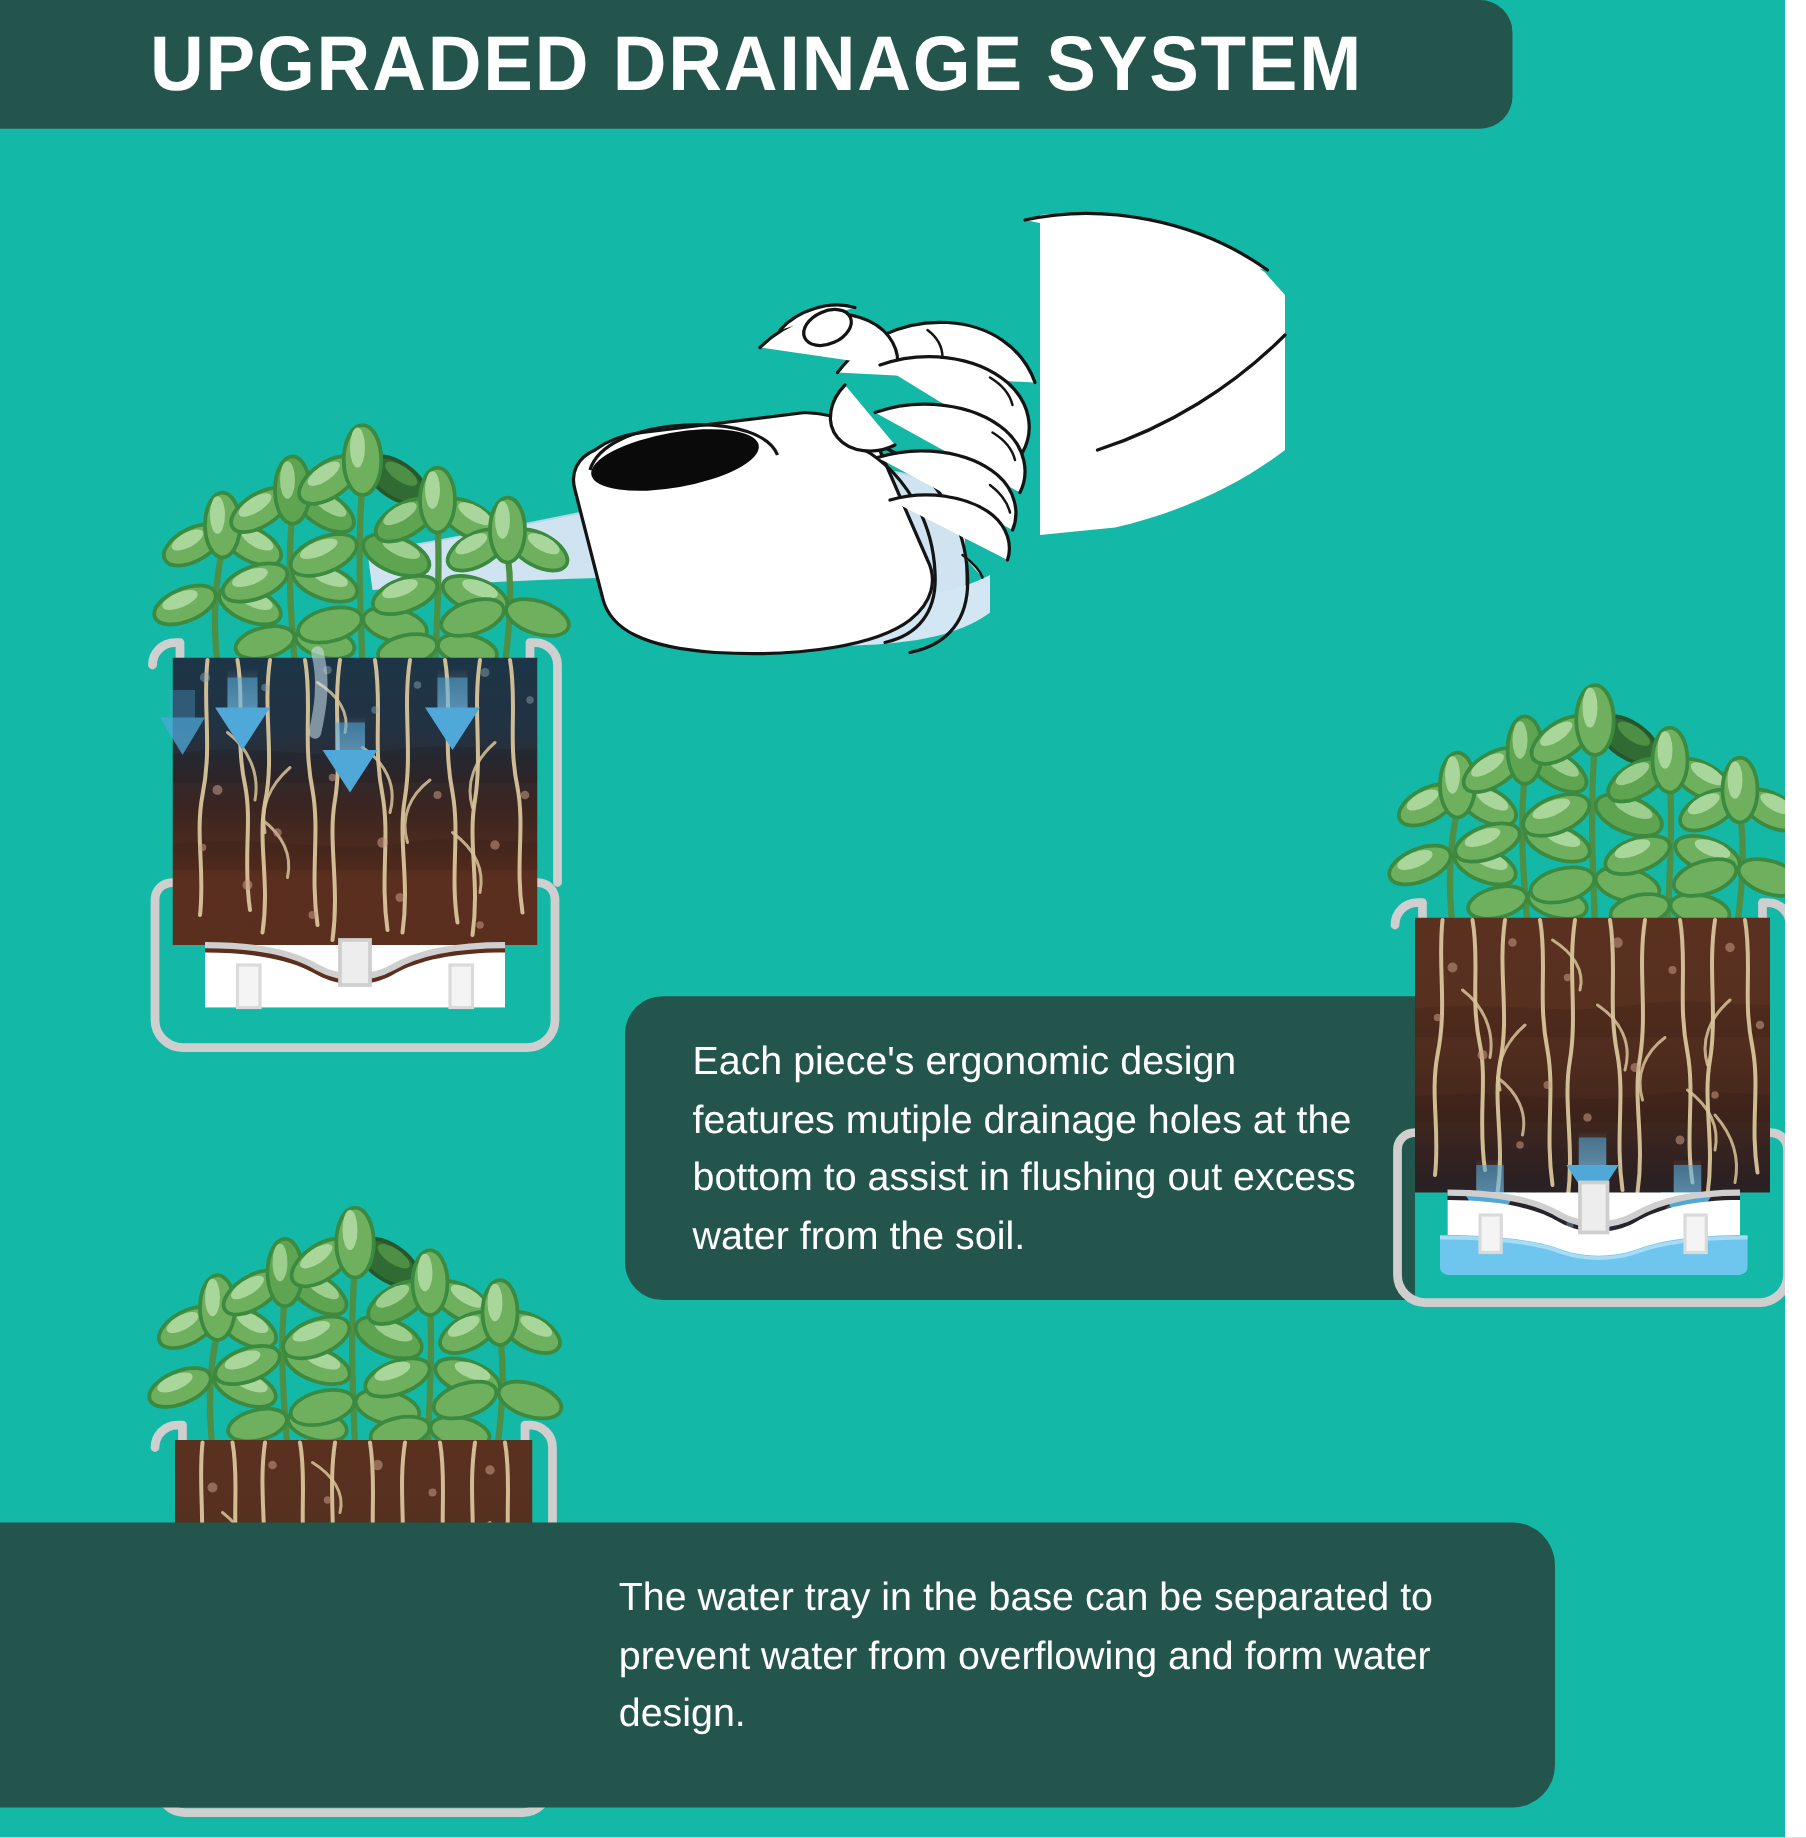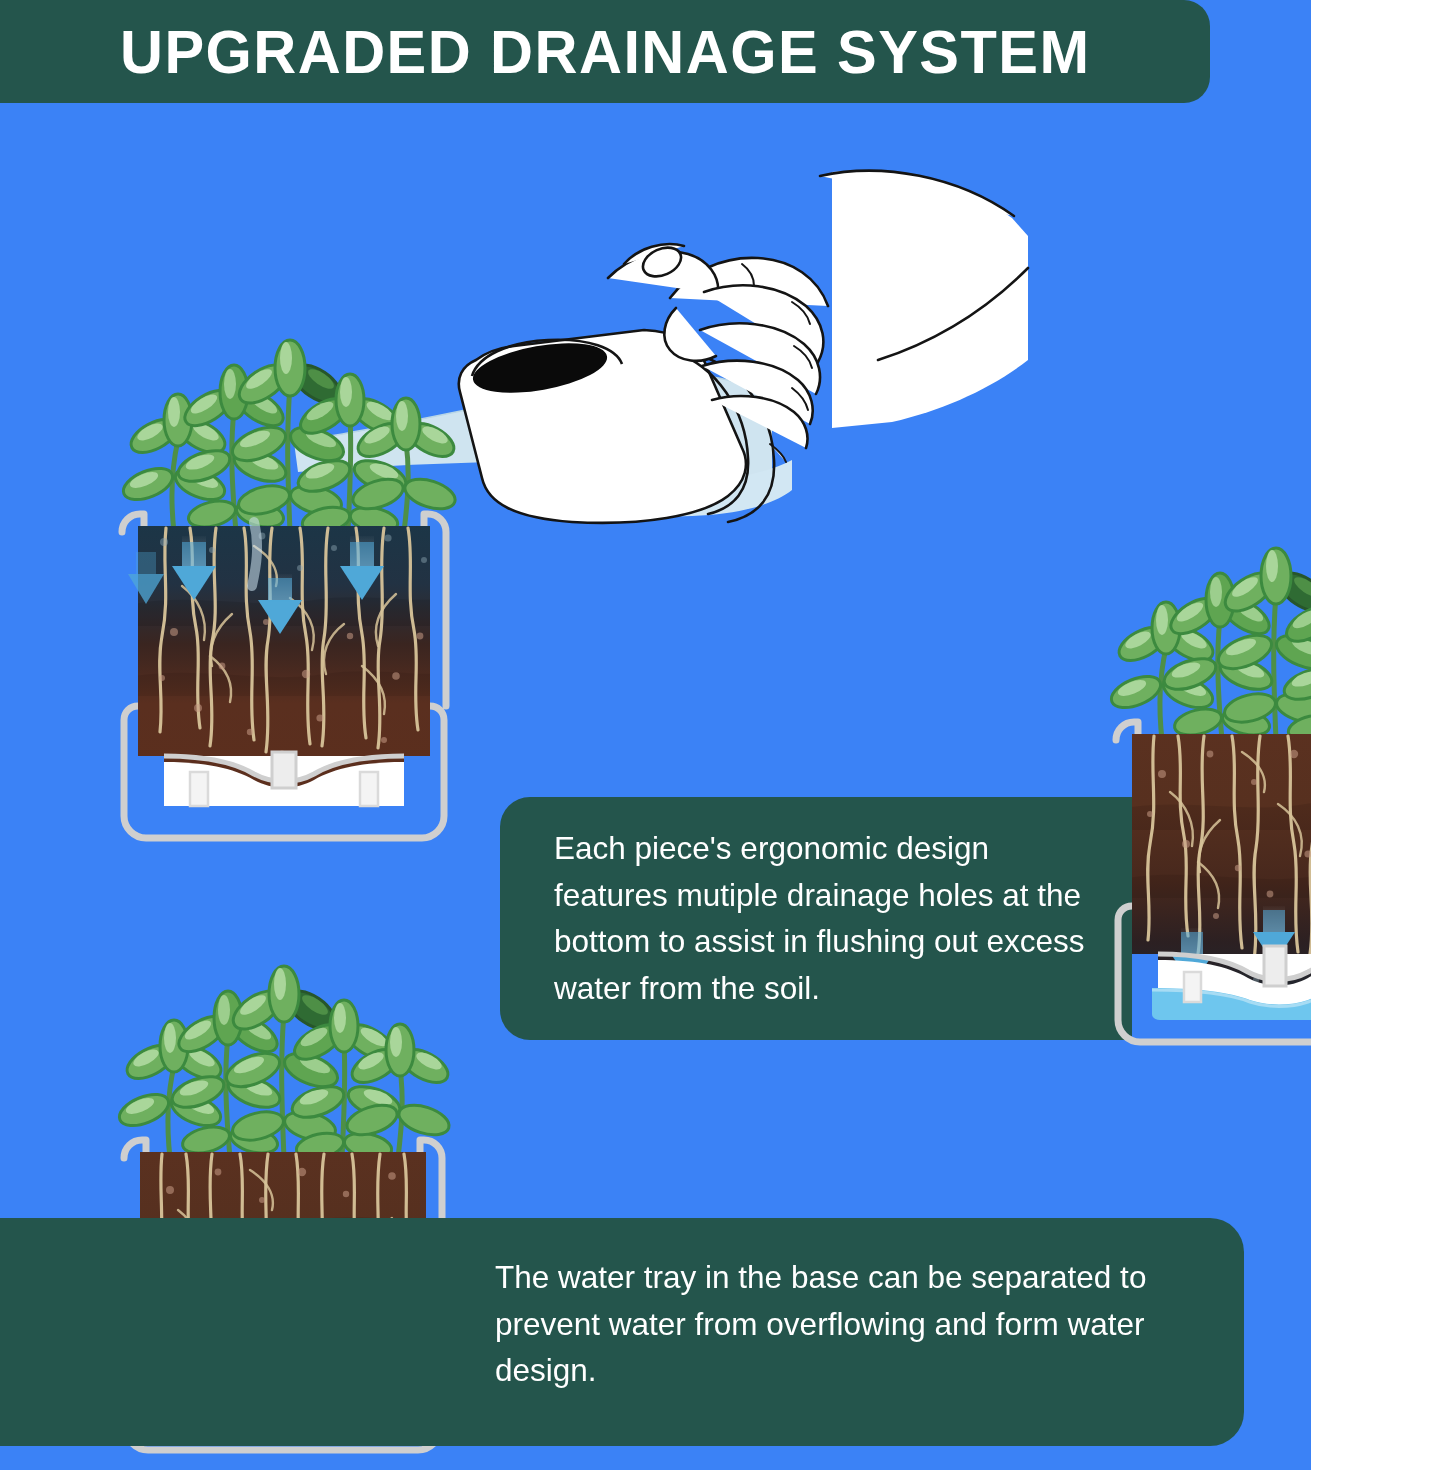--- a/index.html
+++ b/index.html
@@ -5,23 +5,23 @@
   html, body {
     margin: 0;
     padding: 0;
     background: #ffffff;
   }
   body {
     font-family: "Liberation Sans", sans-serif;
   }
   #page {
     position: relative;
-    width: 1311px;
+    width: 1428px;
     height: 1470px;
-    background: #3b82f6;
+    background: #14b8a6;
     overflow: hidden;
   }
 
   
   #title-banner {
     position: absolute;
     left: -40px;
     top: 0px;
     width: 1250px;
     height: 103px;

